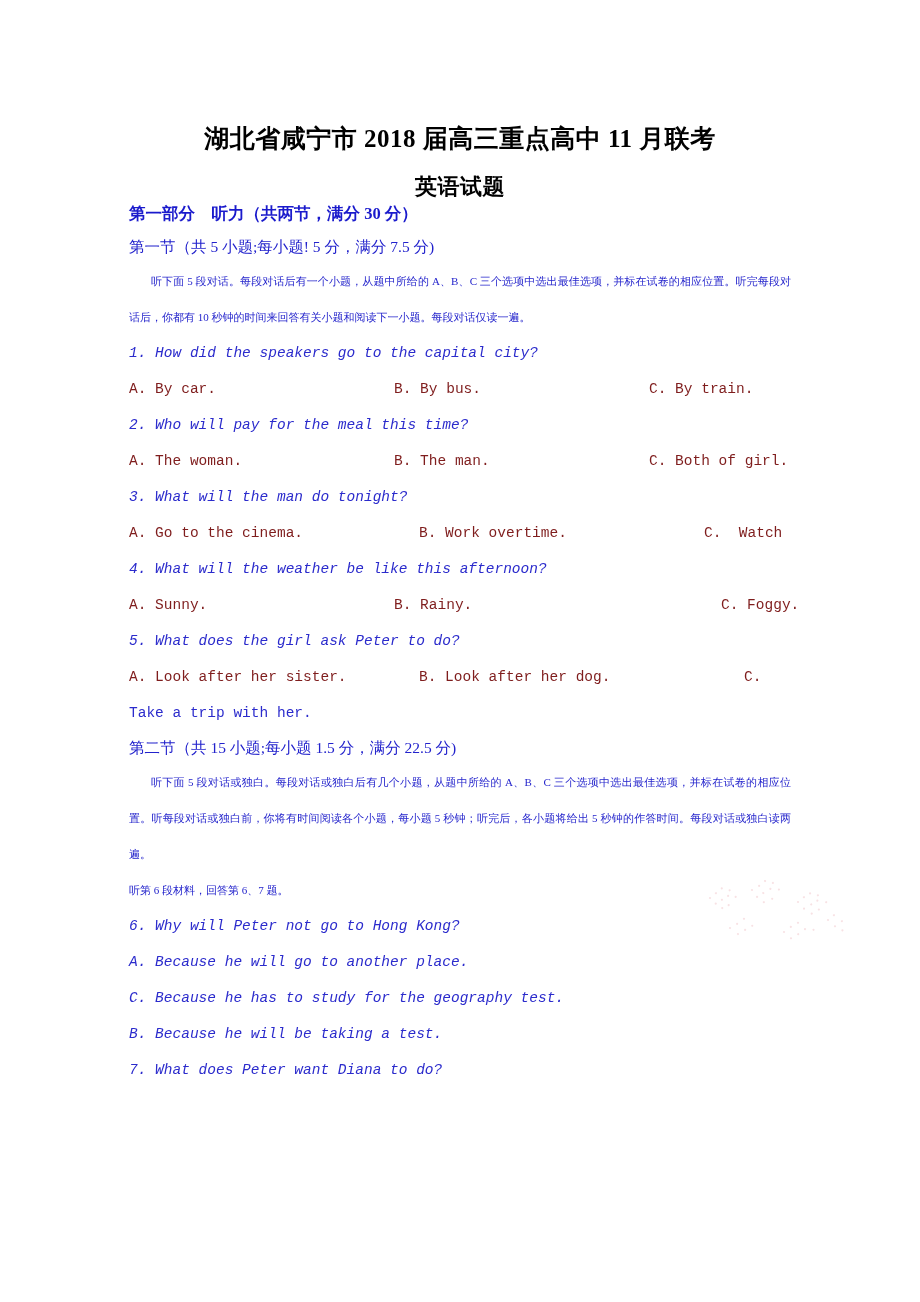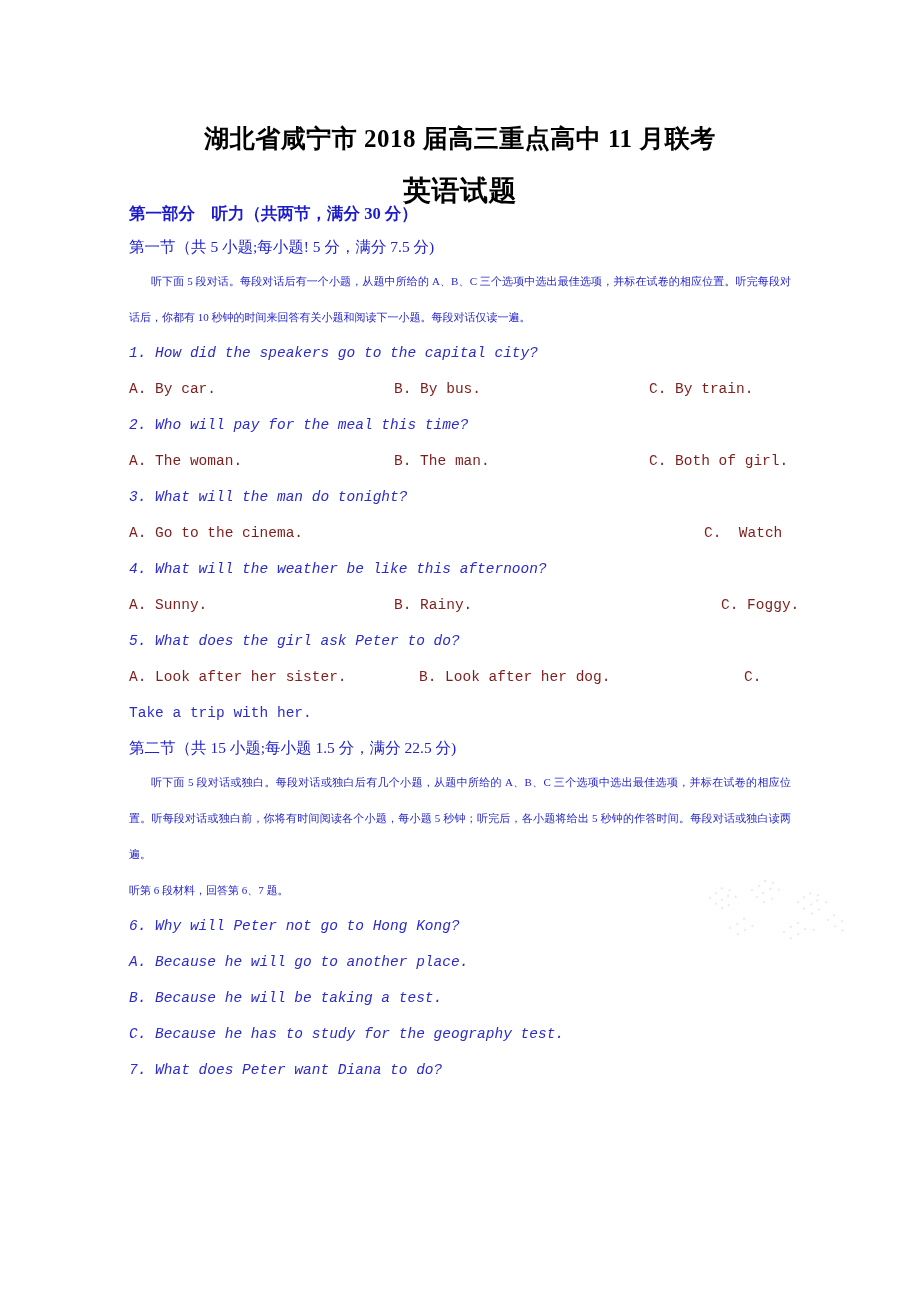--- a/index.html
+++ b/index.html
@@ -42,21 +42,21 @@
   .doc-title {
     position: absolute;
     left: 0;
     right: 0;
     text-align: center;
     color: #000000;
     font-weight: bold;
     font-family: "Liberation Serif", "DejaVu Serif", serif;
   }
   .doc-title.line1 { top: 122px; font-size: 25px; letter-spacing: 0.5px; }
-  .doc-title.line2 { top: 172px; font-size: 28px; letter-spacing: 0.5px; }
+  .doc-title.line2 { top: 172px; font-size: 22px; letter-spacing: 0.5px; }
 
   
   .content {
     position: absolute;
     left: 129px;
     top: 198px;
     width: 662px;
     z-index: 2;
   }
 
@@ -221,20 +221,21 @@
     <div class="qline">2. Who will pay for the meal this time?</div>
     <div class="optrow">
       <span class="opt opt-a">A. The woman.</span>
       <span class="opt opt-b-265">B. The man.</span>
       <span class="opt opt-c-520">C. Both of girl.</span>
     </div>
 
     <div class="qline">3. What will the man do tonight?</div>
     <div class="optrow">
       <span class="opt opt-a">A. Go to the cinema.</span>
+      <span class="opt opt-b-290">B. Work overtime.</span>
       <span class="opt opt-c-575">C.  Watch</span>
     </div>
 
     <div class="qline">4. What will the weather be like this afternoon?</div>
     <div class="optrow">
       <span class="opt opt-a">A. Sunny.</span>
       <span class="opt opt-b-265">B. Rainy.</span>
       <span class="opt opt-c-592">C. Foggy.</span>
     </div>
 
@@ -247,19 +248,19 @@
     <div class="optwrap">Take a trip with her.</div>
 
     <div class="sub-head">第二节（共 15 小题;每小题 1.5 分，满分 22.5 分)</div>
 
     <div class="para">听下面 5 段对话或独白。每段对话或独白后有几个小题，从题中所给的 A、B、C 三个选项中选出最佳选项，并标在试卷的相应位置。听每段对话或独白前，你将有时间阅读各个小题，每小题 5 秒钟；听完后，各小题将给出 5 秒钟的作答时间。每段对话或独白读两遍。</div>
 
     <div class="para noindent">听第 6 段材料，回答第 6、7 题。</div>
 
     <div class="qline">6. Why will Peter not go to Hong Kong?</div>
     <div class="qline">A. Because he will go to another place.</div>
+    <div class="qline">C. Because he has to study for the geography test.</div>
     <div class="qline">B. Because he will be taking a test.</div>
-    <div class="qline">C. Because he has to study for the geography test.</div>
 
     <div class="qline">7. What does Peter want Diana to do?</div>
 
   </div>
 </div>
 
 </body></html>

